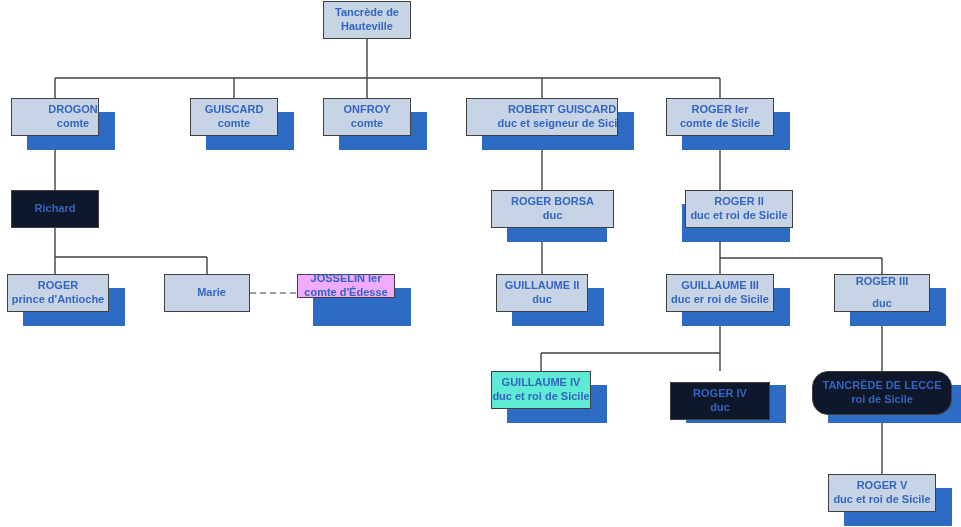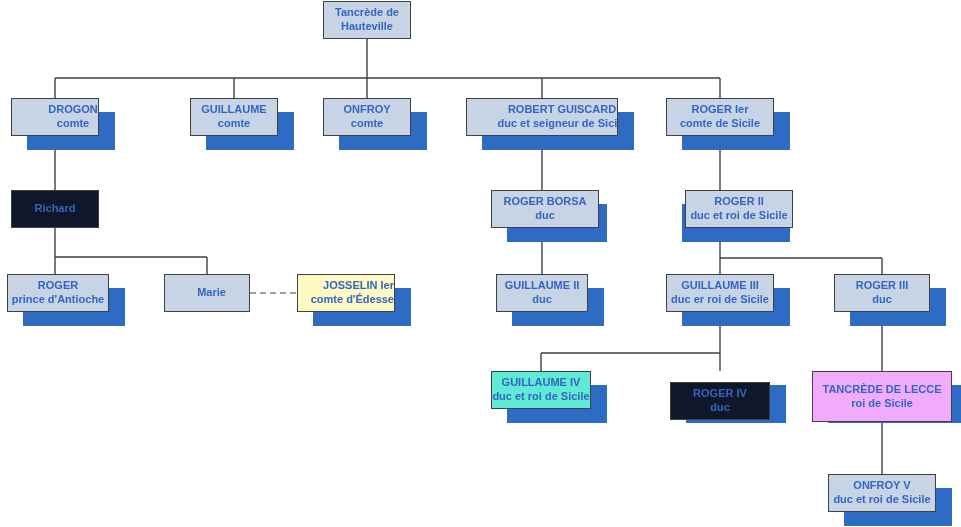--- a/index.html
+++ b/index.html
@@ -107,80 +107,80 @@
   <div id="node-layer">
       <div class="node" style="left: 323px; top: 1px; width: 88px; height: 38px; background: rgb(198, 212, 230); border-color: rgb(64, 64, 64); color: rgb(52, 101, 192);">
         <span class="name">Tancrède de</span>
         <span class="title">Hauteville</span>
       </div>
       <div class="node" style="left: 11px; top: 98px; width: 88px; height: 38px; background: rgb(198, 212, 230); border-color: rgb(64, 64, 64); color: rgb(52, 101, 192); padding-left: 36px;">
         <span class="name">DROGON</span>
         <span class="title">comte</span>
       </div>
       <div class="node" style="left: 190px; top: 98px; width: 88px; height: 38px; background: rgb(198, 212, 230); border-color: rgb(64, 64, 64); color: rgb(52, 101, 192);">
-        <span class="name">GUILLAUME</span>
+        <span class="name">GUISCARD</span>
         <span class="title">comte</span>
       </div>
       <div class="node" style="left: 323px; top: 98px; width: 88px; height: 38px; background: rgb(198, 212, 230); border-color: rgb(64, 64, 64); color: rgb(52, 101, 192);">
         <span class="name">ONFROY</span>
         <span class="title">comte</span>
       </div>
       <div class="node" style="left: 466px; top: 98px; width: 152px; height: 38px; background: rgb(198, 212, 230); border-color: rgb(64, 64, 64); color: rgb(52, 101, 192); padding-left: 40px;">
         <span class="name">ROBERT GUISCARD</span>
         <span class="title">duc et seigneur de Sicile</span>
       </div>
       <div class="node" style="left: 666px; top: 98px; width: 108px; height: 38px; background: rgb(198, 212, 230); border-color: rgb(64, 64, 64); color: rgb(52, 101, 192);">
         <span class="name">ROGER Ier</span>
         <span class="title">comte de Sicile</span>
       </div>
       <div class="node" style="left: 11px; top: 190px; width: 88px; height: 38px; background: #0f172a; border-color: rgb(64, 64, 64); color: rgb(52, 101, 192);">
         <span class="name">Richard</span>
       </div>
-      <div class="node" style="left: 491px; top: 190px; width: 108px; height: 38px; background: rgb(198, 212, 230); border-color: rgb(64, 64, 64); color: rgb(52, 101, 192);">
+      <div class="node" style="left: 491px; top: 190px; width: 123px; height: 38px; background: rgb(198, 212, 230); border-color: rgb(64, 64, 64); color: rgb(52, 101, 192);">
         <span class="name">ROGER BORSA</span>
         <span class="title">duc</span>
       </div>
       <div class="node" style="left: 666px; top: 190px; width: 108px; height: 38px; background: rgb(198, 212, 230); border-color: rgb(64, 64, 64); color: rgb(52, 101, 192); margin-left: 19px;">
         <span class="name">ROGER II</span>
         <span class="title">duc et roi de Sicile</span>
       </div>
       <div class="node" style="left: 7px; top: 274px; width: 102px; height: 38px; background: rgb(198, 212, 230); border-color: rgb(64, 64, 64); color: rgb(52, 101, 192);">
         <span class="name">ROGER</span>
         <span class="title">prince d'Antioche</span>
       </div>
       <div class="node" style="left: 164px; top: 274px; width: 86px; height: 38px; background: rgb(198, 212, 230); border-color: rgb(64, 64, 64); color: rgb(52, 101, 192); padding-left: 9px;">
         <span class="name">Marie</span>
       </div>
-      <div class="node" style="left: 297px; top: 274px; width: 98px; height: 38px; background: #fef9c3; border-color: rgb(64, 64, 64); color: rgb(52, 101, 192); align-items: flex-end;">
+      <div class="node" style="left: 297px; top: 274px; width: 98px; height: 24px; background: #f0abfc; border-color: rgb(64, 64, 64); color: rgb(52, 101, 192);">
         <span class="name">JOSSELIN Ier</span>
         <span class="title">comte d'Édesse</span>
       </div>
       <div class="node" style="left: 496px; top: 274px; width: 92px; height: 38px; background: rgb(198, 212, 230); border-color: rgb(64, 64, 64); color: rgb(52, 101, 192);">
         <span class="name">GUILLAUME II</span>
         <span class="title">duc</span>
       </div>
       <div class="node" style="left: 666px; top: 274px; width: 108px; height: 38px; background: rgb(198, 212, 230); border-color: rgb(64, 64, 64); color: rgb(52, 101, 192);">
         <span class="name">GUILLAUME III</span>
         <span class="title">duc er roi de Sicile</span>
       </div>
-      <div class="node" style="left: 834px; top: 274px; width: 96px; height: 38px; background: rgb(198, 212, 230); border-color: rgb(64, 64, 64); color: rgb(52, 101, 192);">
+      <div class="node" style="left: 834px; top: 274px; width: 96px; height: 38px; background: rgb(198, 212, 230); border-color: rgb(64, 64, 64); color: rgb(52, 101, 192); justify-content: space-between;">
         <span class="name">ROGER III</span>
         <span class="title">duc</span>
       </div>
       <div class="node" style="left: 491px; top: 371px; width: 100px; height: 38px; background: #5eead4; border-color: rgb(64, 64, 64); color: rgb(52, 101, 192);">
         <span class="name">GUILLAUME IV</span>
         <span class="title">duc et roi de Sicile</span>
       </div>
       <div class="node" style="left: 670px; top: 382px; width: 100px; height: 38px; background: #0f172a; border-color: rgb(64, 64, 64); color: rgb(52, 101, 192);">
         <span class="name">ROGER IV</span>
         <span class="title">duc</span>
       </div>
-      <div class="node" style="left: 812px; top: 371px; width: 140px; height: 51px; background: #f0abfc; border-color: rgb(64, 64, 64); color: rgb(52, 101, 192);">
+      <div class="node" style="left: 812px; top: 371px; width: 140px; height: 44px; background: #0f172a; border-color: rgb(64, 64, 64); color: rgb(52, 101, 192); border-radius: 16px;">
         <span class="name">TANCRÈDE DE LECCE</span>
         <span class="title">roi de Sicile</span>
       </div>
       <div class="node" style="left: 828px; top: 474px; width: 108px; height: 38px; background: rgb(198, 212, 230); border-color: rgb(64, 64, 64); color: rgb(52, 101, 192);">
-        <span class="name">ONFROY V</span>
+        <span class="name">ROGER V</span>
         <span class="title">duc et roi de Sicile</span>
       </div>
     </div>
 
 </div>
 
 </body></html>

